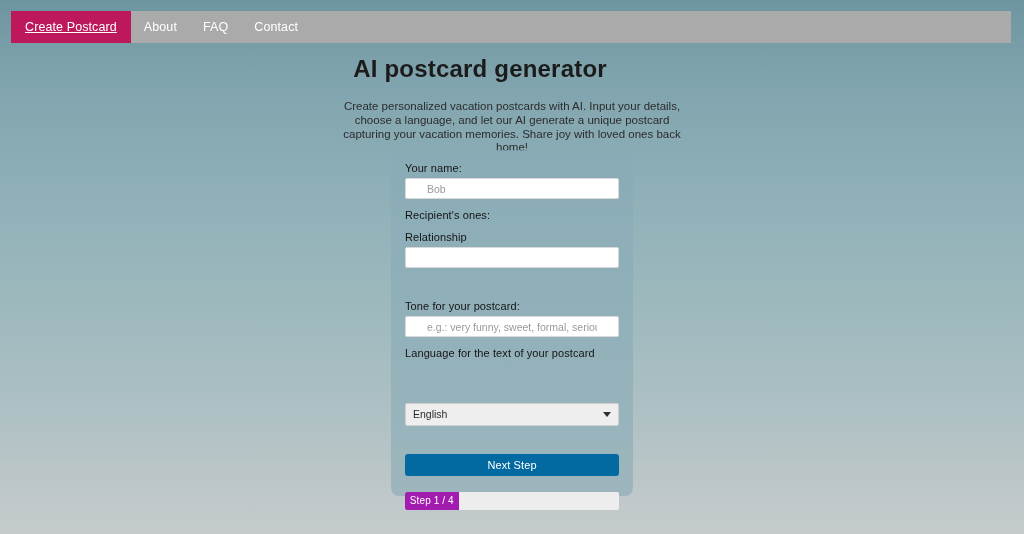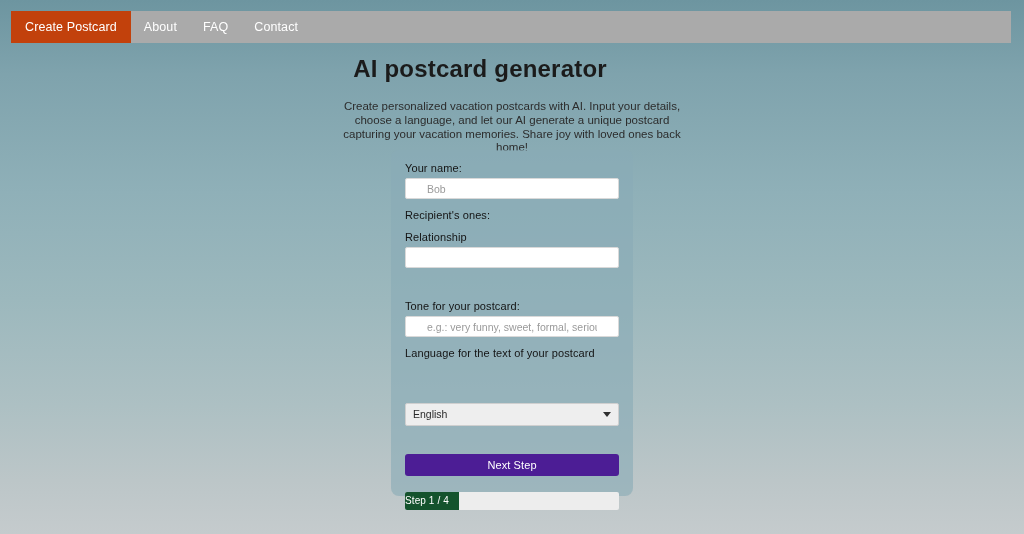--- a/index.html
+++ b/index.html
@@ -39,22 +39,23 @@
     display: flex;
     align-items: center;
     color: #ffffff;
     font-size: 12.5px;
     padding: 8px 13px;
     box-sizing: border-box;
     white-space: nowrap;
     letter-spacing: 0.1px;
   }
   .nav-item.active {
-    background: #c2410c;
+    background: #be185d;
     padding: 14px 14px;
+    text-decoration: underline;
   }
 
   
   .page-title {
     position: absolute;
     left: 0;
     top: 55px;
     width: 960px;
     text-align: center;
     font-size: 24px;
@@ -138,21 +139,21 @@
     border-right: 4px solid transparent;
     border-top: 5px solid #2f2f2f;
     pointer-events: none;
   }
 
   .next-button {
     display: block;
     width: 100%;
     height: 22px;
     margin-top: 28px;
-    background: #4c1d95;
+    background: #0369a1;
     border: none;
     border-radius: 3px;
     color: #ffffff;
     font-family: "Liberation Sans", sans-serif;
     font-size: 11px;
     text-align: center;
     line-height: 22px;
     cursor: pointer;
     letter-spacing: 0.1px;
   }
@@ -164,25 +165,25 @@
     margin-top: 16px;
     background: #ededed;
     border-radius: 2px;
     overflow: hidden;
   }
   .progress-fill {
     position: absolute;
     left: 0;
     top: 0;
     height: 100%;
-    background: #14532d;
+    background: #a21caf;
     color: #ffffff;
     font-size: 10px;
     line-height: 18px;
-    text-align: left;
+    text-align: center;
     white-space: nowrap;
     letter-spacing: 0.1px;
   }
 </style>
 </head>
 <body>
 
 <div class="navbar">
   <div class="nav-item active">
     <span>Create Postcard</span>

